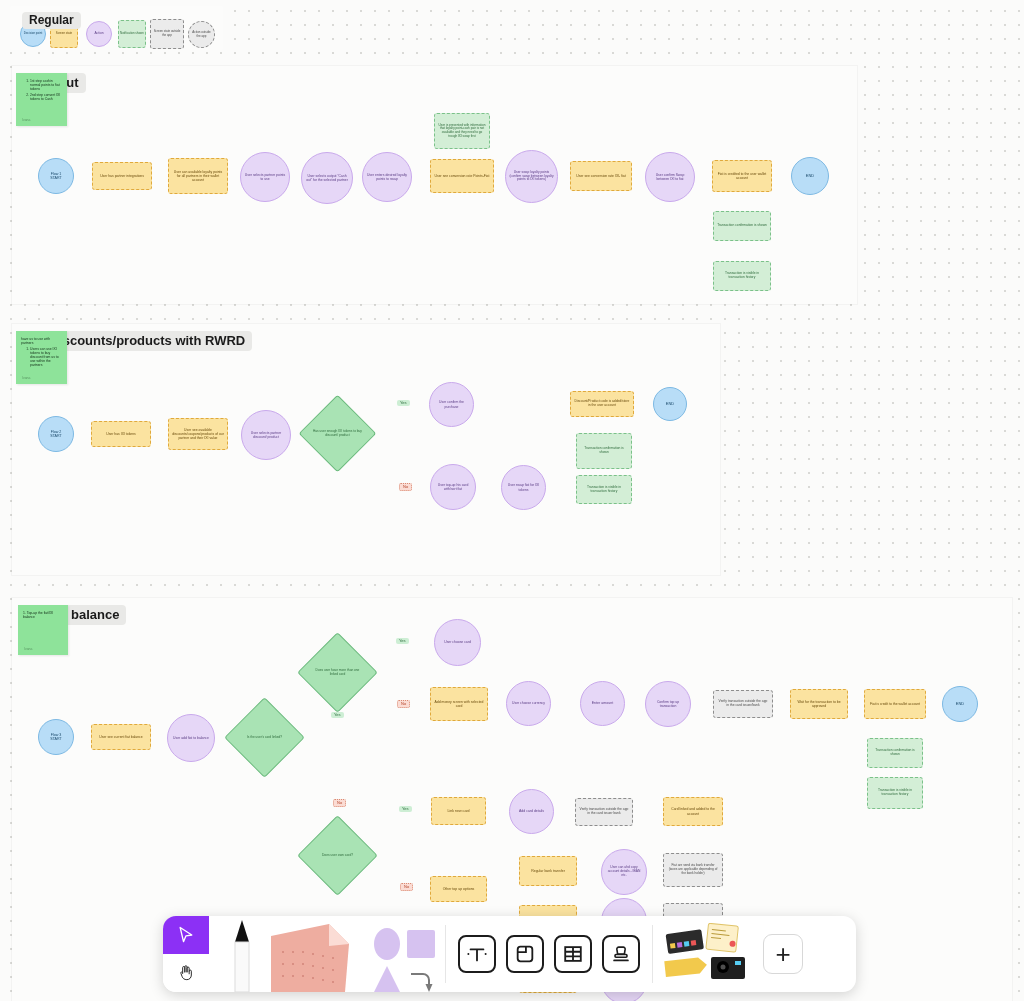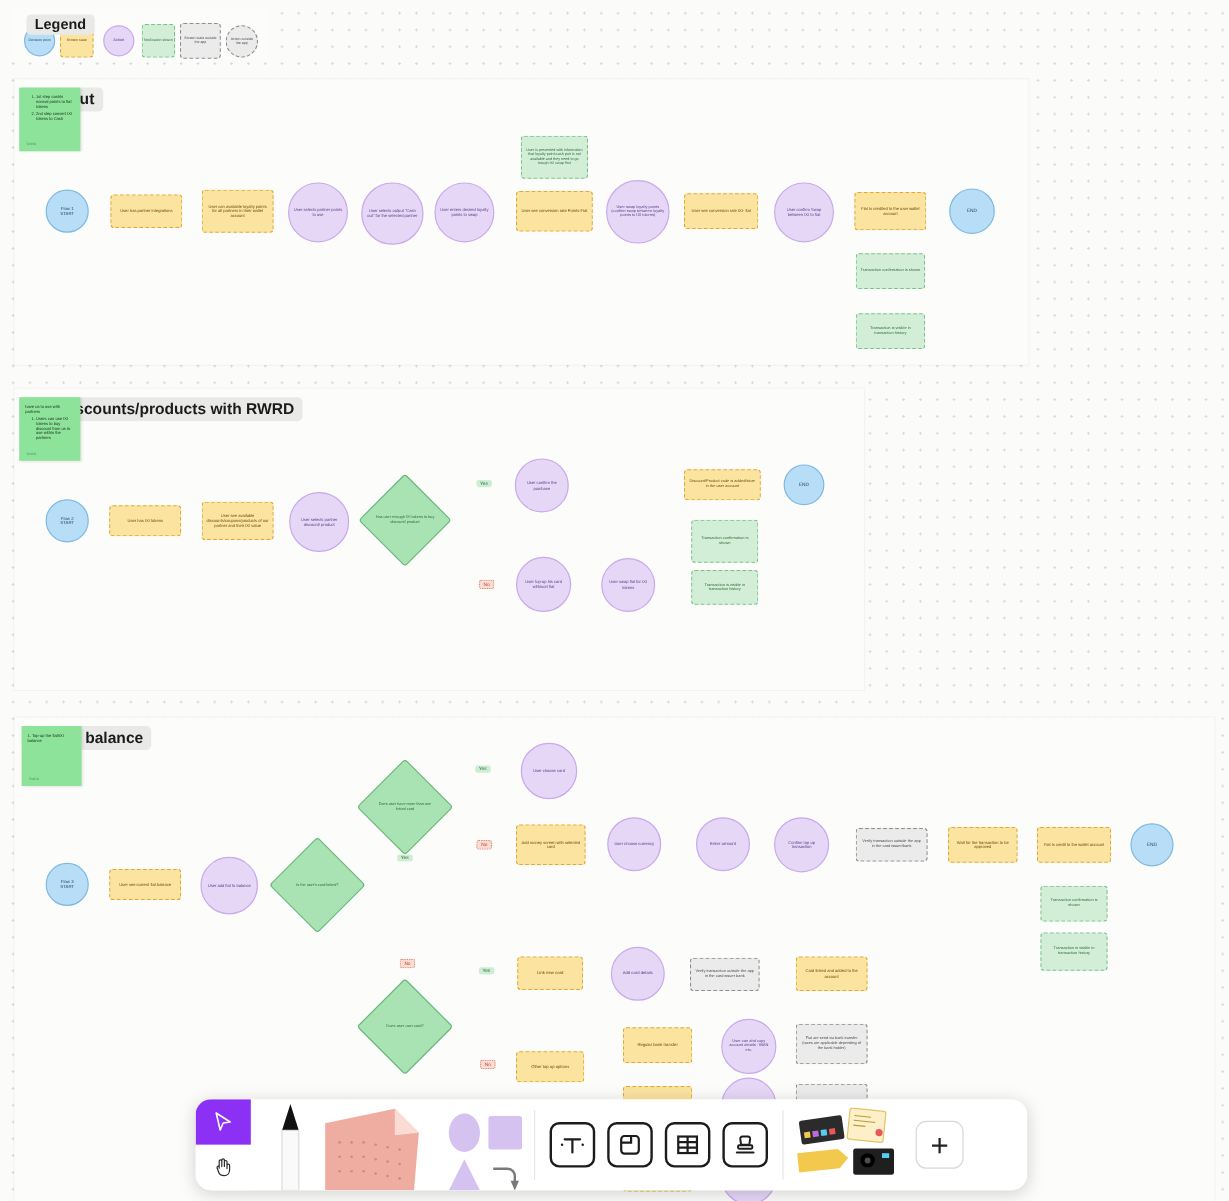--- a/index.html
+++ b/index.html
@@ -114,21 +114,21 @@
       </div>
     <div class="lg n-note" style="left:108px; top:14px; width:28px;height:28px;font-size:3.2px;">
         <span>Notification shown</span>
       </div>
     <div class="lg n-outside" style="left:140px; top:13px; width:34px;height:30px;font-size:3.2px;">
         <span>Screen state outside the app</span>
       </div>
     <div class="lg n-outside-circle" style="left:178px;top:15px; width:27px;height:27px;font-size:3.2px;">
         <span>Action outside the app</span>
       </div>
-    <div class="legend-title">Legend</div>
+    <div class="legend-title">Regular</div>
   </div>
 
   <div class="frame" style="left:12px;top:66px;width:845px;height:238px;"></div>
   <div class="frame-title" style="left:16px;top:73px;font-size:13px;">Cash out</div>
 
   <div class="sticky" style="left:16px;top:73px;width:51px;height:53px;font-size:3.4px;">
     <ol>
       <li>1st step cashin normal points to fiat tokens</li>
       <li>2nd step convert IXI tokens to Cash</li>
     </ol>

